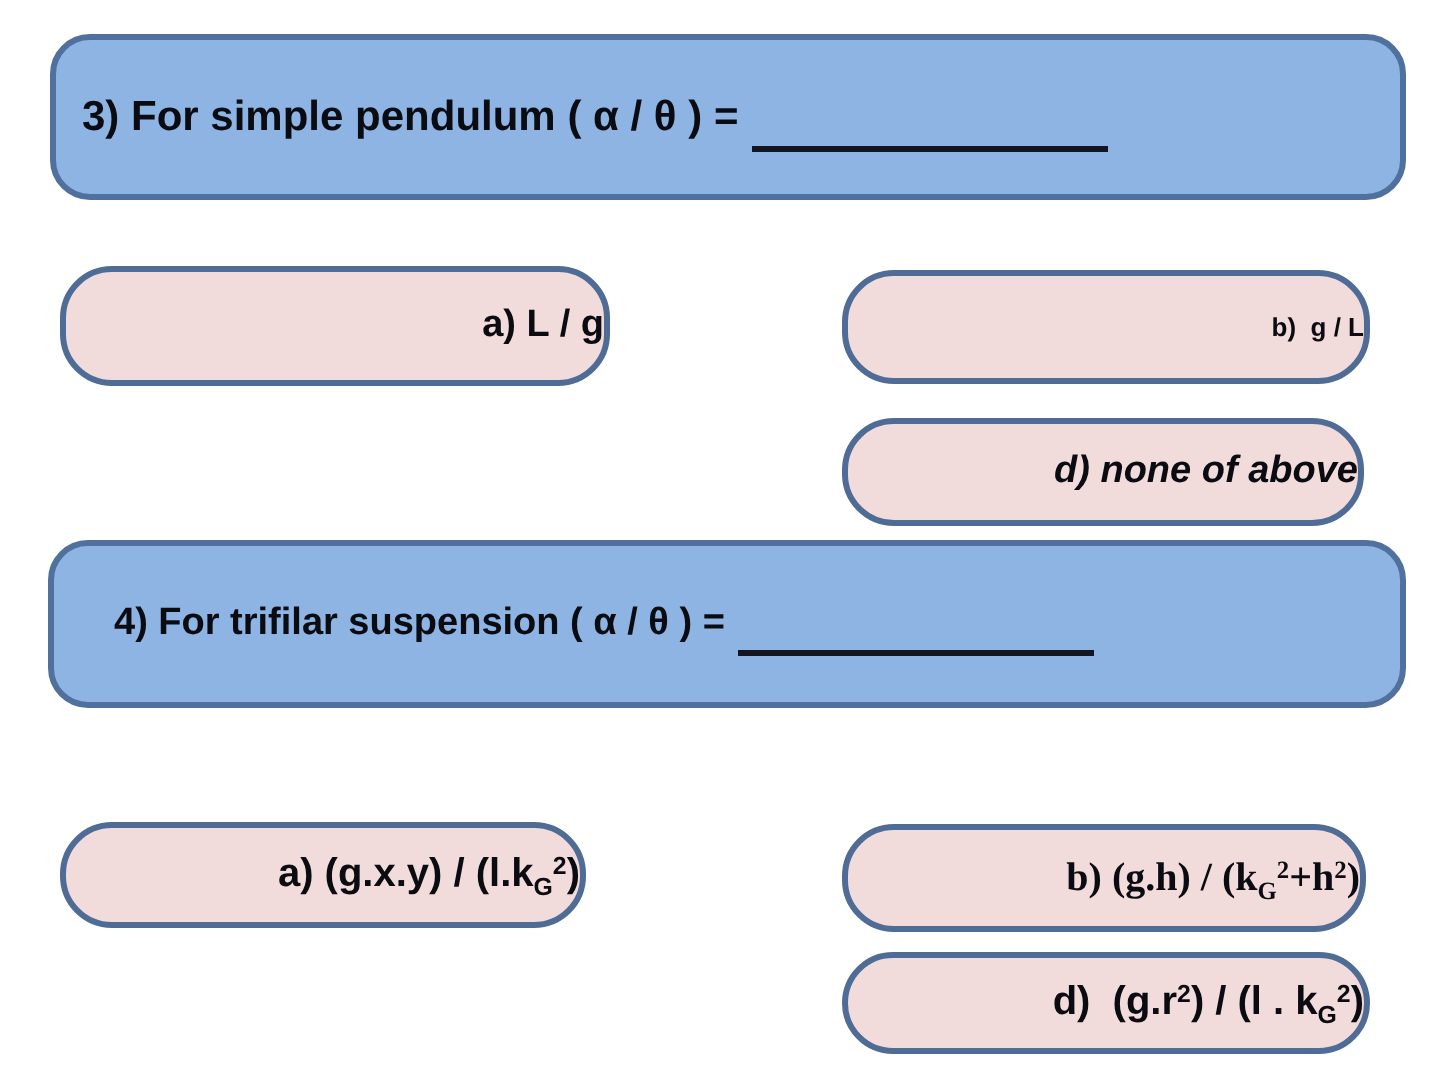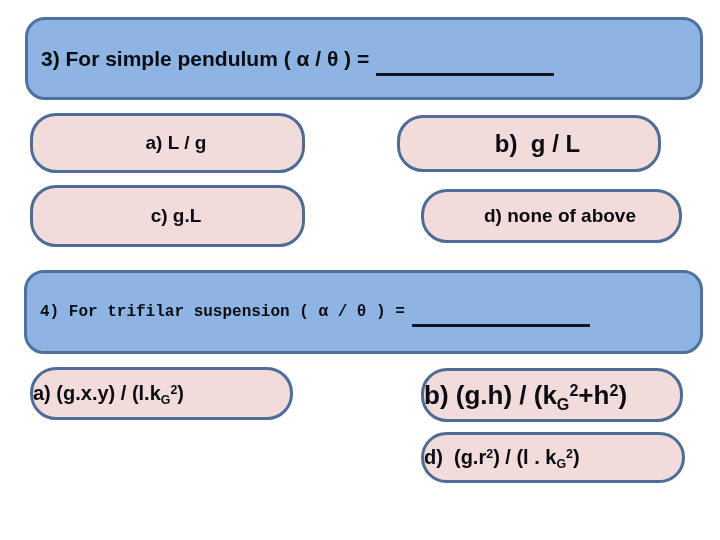--- a/index.html
+++ b/index.html
@@ -21,53 +21,53 @@
     position:absolute;
     background:var(--question-fill);
     border:3px solid var(--question-border);
     border-radius:20px;
     display:flex;align-items:center;
     box-sizing:border-box;
     font-weight:bold;
     white-space:pre;
   }
   .qbox.q3{left:25px;top:17px;width:678px;height:83px;font-size:21px;padding-left:13px;}
-  .qbox.q4{left:24px;top:270px;width:679px;height:84px;font-size:16px;padding-left:13px;font-family:Liberation Mono, monospace;}
+  .qbox.q4{left:24px;top:270px;width:679px;height:84px;font-size:19px;padding-left:30px;}
 
   .blank{
     display:inline-block;
     width:178px;height:1.05em;
     border-bottom:3px solid var(--line);
     margin-left:7px;
     transform:translateY(5px);
   }
 
   .abox{
     position:absolute;
     background:var(--answer-fill);
     border:3px solid var(--answer-border);
     border-radius:26px;
     display:flex;align-items:center;
     box-sizing:border-box;
     font-weight:bold;
     white-space:pre;
     cursor:pointer;
   }
-  .abox.left-align{justify-content:center;padding-left:17px;}
-  .abox.center-align{justify-content:flex-start;}
+  .abox.left-align{justify-content:flex-end;padding-left:17px;margin-top:20px;}
+  .abox.center-align{justify-content:flex-end;margin-top:44px;}
 
   
   .q3a{left:30px;top:113px;width:275px;height:60px;font-size:19px;}
-  .q3b{left:397px;top:115px;width:264px;height:57px;font-size:24px;}
+  .q3b{left:421px;top:115px;width:264px;height:57px;font-size:13px;}
   .q3c{left:30px;top:185px;width:275px;height:62px;font-size:19px;}
-  .q3d{left:421px;top:189px;width:261px;height:54px;font-size:19px;}
+  .q3d{left:421px;top:189px;width:261px;height:54px;font-size:19px;font-style:italic;}
 
   
   .q4a{left:30px;top:367px;width:263px;height:53px;font-size:20px;}
-  .q4b{left:421px;top:368px;width:262px;height:54px;font-size:26px;}
+  .q4b{left:421px;top:368px;width:262px;height:54px;font-size:20px;font-family:Liberation Serif, serif;}
   .q4c{left:30px;top:451px;width:276px;height:51px;font-size:20px;}
   .q4d{left:421px;top:432px;width:264px;height:51px;font-size:20px;}
 
   sub,sup{font-size:0.62em;font-weight:bold;line-height:0;}
   sub{vertical-align:-0.35em;}
   sup{vertical-align:0.5em;}
 </style>
 </head>
 <body>
 
@@ -76,23 +76,20 @@
   <section class="qbox q3">
     <span>3) For simple pendulum ( α / θ ) =</span><span class="blank"></span>
   </section>
 
   <div class="abox left-align q3a">
     <span><span>a) L / g</span></span>
   </div>
   <div class="abox left-align q3b">
     <span><span>b)  g / L</span></span>
   </div>
-  <div class="abox left-align q3c">
-    <span><span>c) g.L</span></span>
-  </div>
   <div class="abox left-align q3d">
     <span><span>d) none of above</span></span>
   </div>
 
   <section class="qbox q4">
     <span>4) For trifilar suspension ( α / θ ) =</span><span class="blank"></span>
   </section>
 
   <div class="abox center-align q4a">
     <span><span>a) (g.x.y) / (l.k</span><sub>G</sub><sup>2</sup><span>)</span></span>

